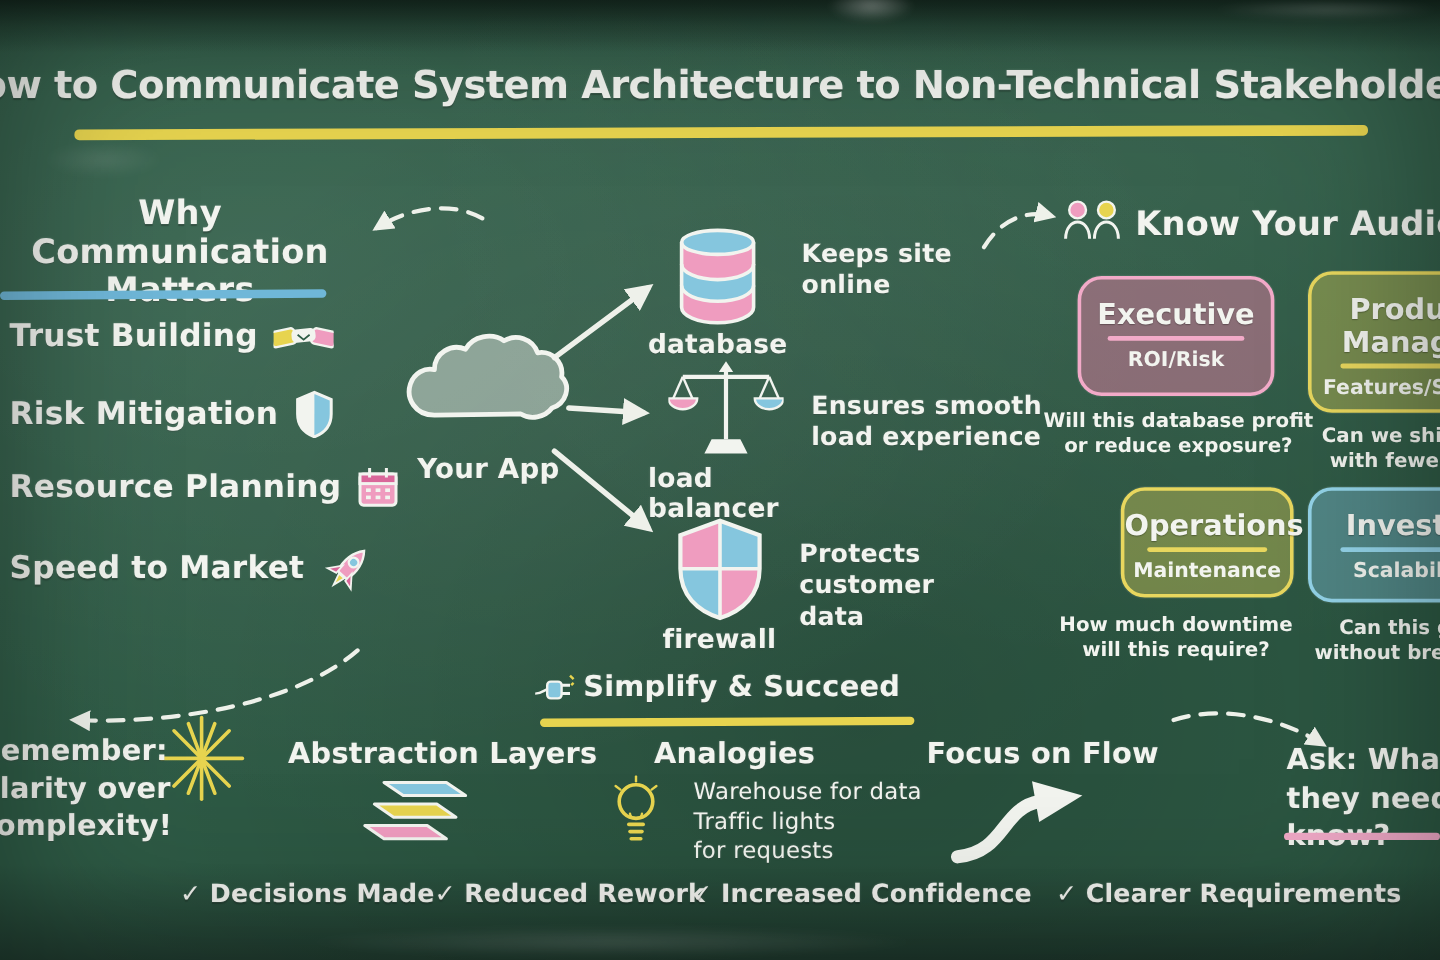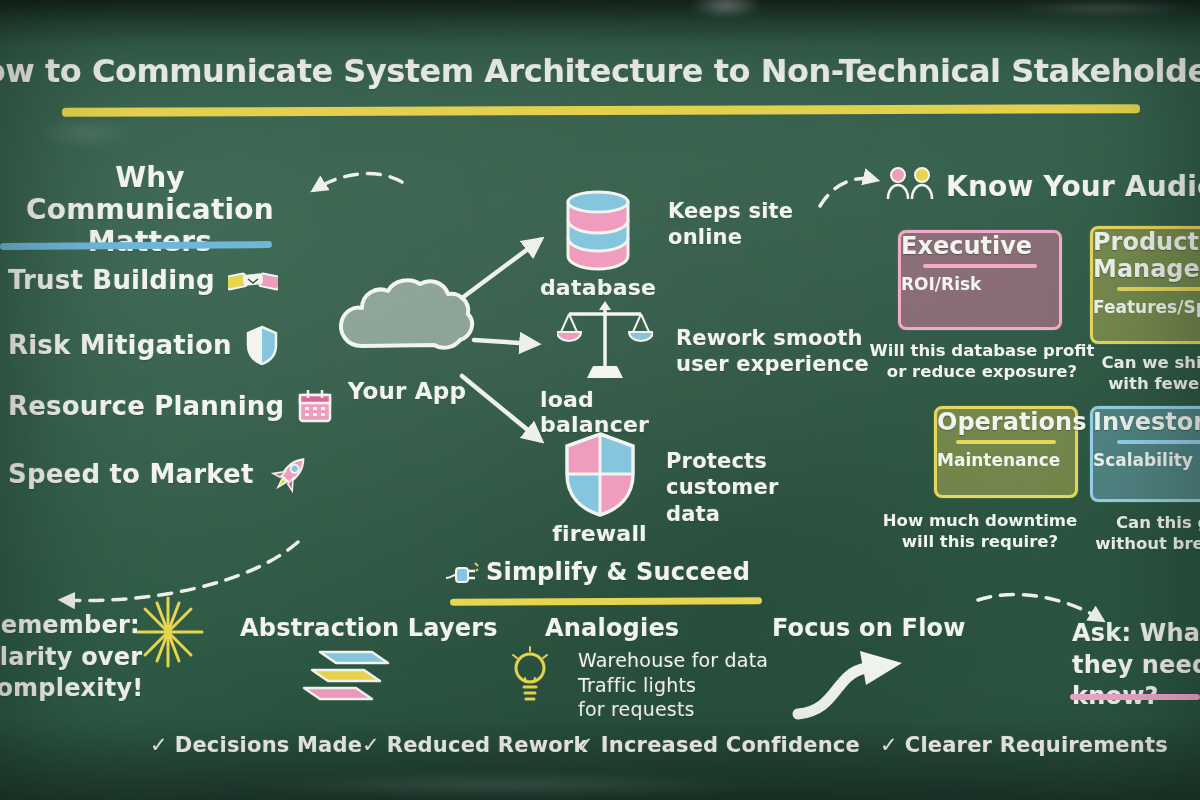--- a/index.html
+++ b/index.html
@@ -21,21 +21,21 @@
   .main-title{position:absolute;top:52px;left:50%;transform:translateX(-50%);font-size:32px;white-space:nowrap;letter-spacing:-0.5px}
   .underline{position:absolute;border-radius:4px}
   .why-title{position:absolute;left:0;top:162px;width:300px;text-align:center;font-size:28px;line-height:1.15}
   .why-row{position:absolute;left:8px;display:flex;align-items:center;gap:13px}
   .why-label{font-size:26px}
   .node{position:absolute;display:flex;flex-direction:column;align-items:center}
   .node-label{font-size:22px;margin-top:3px}
   .benefit-text{position:absolute;font-size:21px;line-height:1.25}
   .app-label{position:absolute;text-align:center;font-size:23px}
   .aud-title{position:absolute;font-size:28px;white-space:nowrap}
-  .aud-card{position:absolute;border:3px solid;border-radius:8px;padding-top:0;box-shadow:0 0 0 1px rgba(255,255,255,.07)}
+  .aud-card{position:absolute;border:3px solid;border-radius:20px;text-align:center;padding-top:16px;box-shadow:0 0 0 1px rgba(255,255,255,.07)}
   .aud-card.pink{background:rgba(233,128,168,.48);border-color:#f2aac8}
   .aud-card.yellow{background:rgba(229,212,90,.38);border-color:#e8d75e}
   .aud-card.blue{background:rgba(128,196,222,.42);border-color:#93d3e8}
   .role{font-size:24px;font-weight:700;line-height:1.12;text-shadow:0 1px 1px rgba(0,0,0,.3)}
   .role-ul{height:4px;border-radius:2px;margin:4px auto 6px;width:72%}
   .pink-ul{background:#f2aac8}.yellow-ul{background:#e8d75e}.blue-ul{background:#93d3e8}
   .focus{font-size:17px;font-weight:700}
   .q{position:absolute;text-align:center;font-size:16.5px;font-weight:700;line-height:1.3}
   .simp-title{position:absolute;font-size:24px;white-space:nowrap}
   .tech-label{position:absolute;text-align:center;font-size:24px;white-space:nowrap}
@@ -153,21 +153,21 @@
       <line x1="12" y1="14" x2="4" y2="32" stroke="#f2f4ef" stroke-width="2"></line>
       <line x1="12" y1="14" x2="20" y2="32" stroke="#f2f4ef" stroke-width="2"></line>
       <path d="M0 32 A 12 9 0 0 0 24 32 Z" fill="#ef9cbf" stroke="#f2f4ef" stroke-width="2"></path>
       <line x1="84" y1="14" x2="76" y2="32" stroke="#f2f4ef" stroke-width="2"></line>
       <line x1="84" y1="14" x2="92" y2="32" stroke="#f2f4ef" stroke-width="2"></line>
       <path d="M72 32 A 12 9 0 0 0 96 32 Z" fill="#85c6de" stroke="#f2f4ef" stroke-width="2"></path>
       <path d="M36 66 H60 L66 78 H30 Z" fill="#f2f4ef"></path>
     </svg>
     <div class="node-label chalk">load balancer</div>
   </div>
-  <div class="benefit-text chalk" style="left:676px;top:325px;width:195px">Rework smooth user experience</div>
+  <div class="benefit-text chalk" style="left:676px;top:325px;width:195px">Ensures smooth load experience</div>
 
   <div class="node" style="left:552px;top:430px;width:95px">
     <svg width="78" height="88" viewBox="0 0 78 88">
       <path d="M39 4 L72 16 V44 C72 66 58 79 39 85 C20 79 6 66 6 44 V16 Z" fill="#ef9cbf"></path>
       <path d="M39 4 L72 16 V44 H39 Z" fill="#85c6de"></path>
       <path d="M39 44 H6 C6 66 20 79 39 85 Z" fill="#85c6de"></path>
       <path d="M39 4 V85" stroke="#f2f4ef" stroke-width="3" fill="none"></path>
       <path d="M6 44 H72" stroke="#f2f4ef" stroke-width="3" fill="none"></path>
       <path d="M39 4 L72 16 V44 C72 66 58 79 39 85 C20 79 6 66 6 44 V16 Z" fill="none" stroke="#f2f4ef" stroke-width="3.5"></path>
     </svg>

